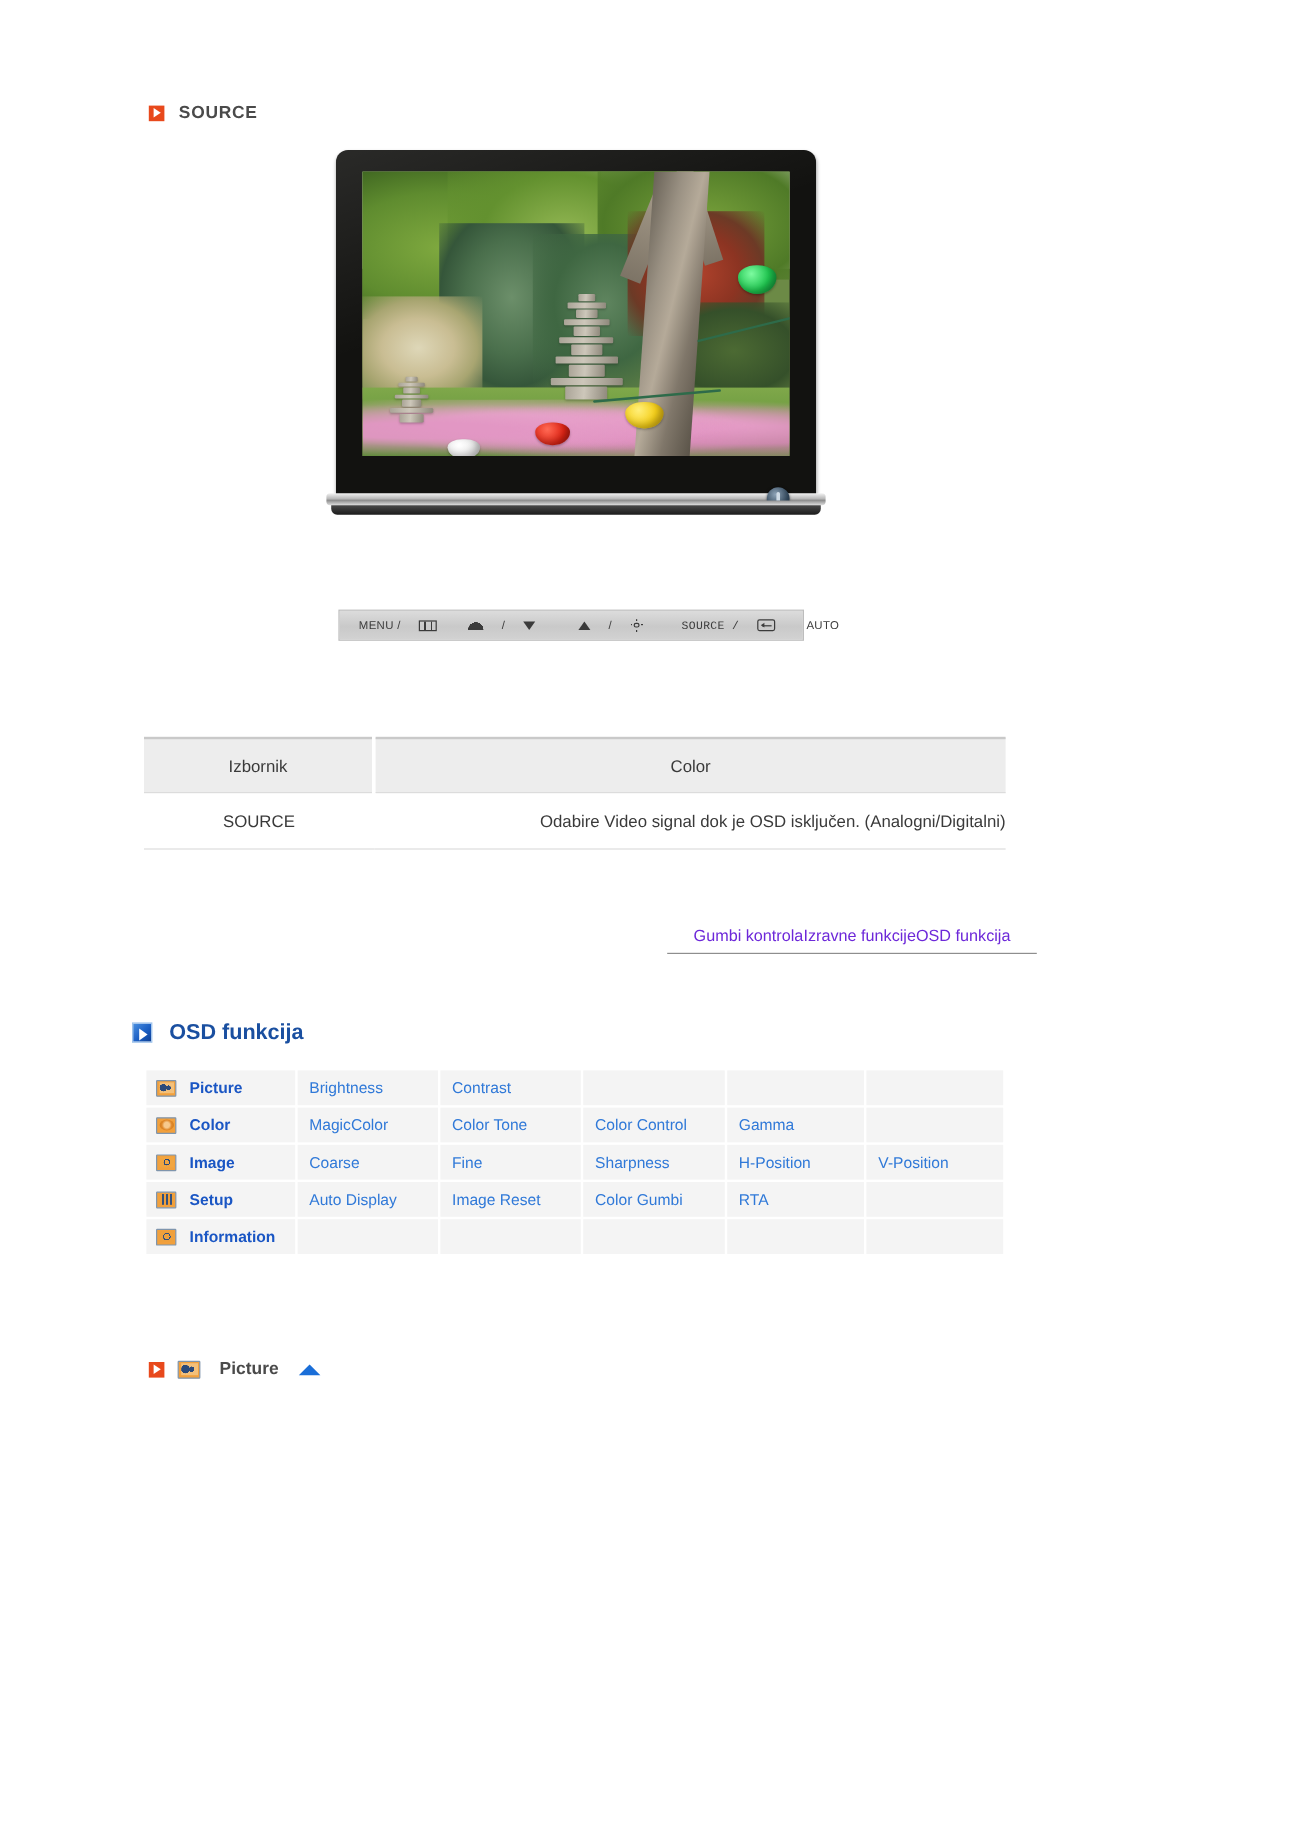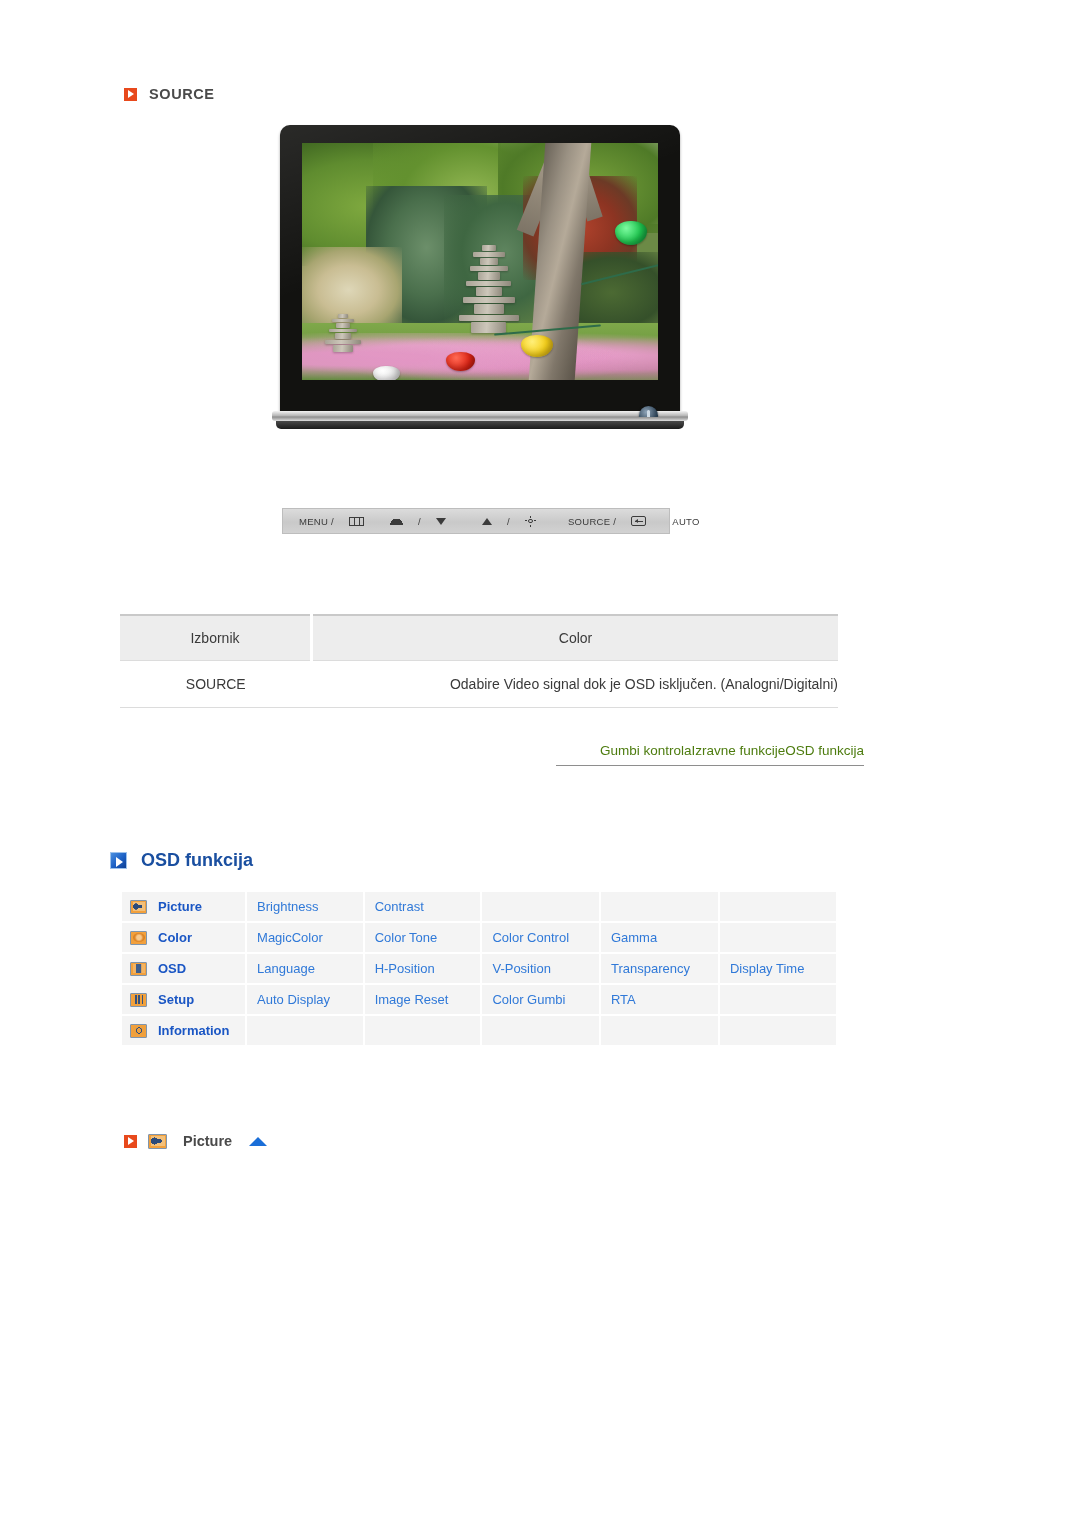--- a/index.html
+++ b/index.html
@@ -210,21 +210,21 @@
     display: flex;
     align-items: center;
     color: #3b3b3b;
     font-size: 9.5px;
     letter-spacing: .3px;
   }
   .btn-bar .grp { display:flex; align-items:center; gap:15px; white-space: nowrap; }
   .g1 { margin-left: 16px; }
   .g2 { margin-left: 26px; }
   .g3 { margin-left: 36px; }
-  .g4 { margin-left: 32px; }
+  .g4 { margin-left: 32px; font-family: Liberation Mono, monospace; }
   .g5 { margin-left: 26px; }
   .glyph-menu {
     display:inline-block; width: 15px; height: 9px;
     border: 1.4px solid #3b3b3b;
     box-sizing: border-box;
     background:
       linear-gradient(90deg, transparent 0 3.7px, #3b3b3b 3.7px 5.1px, transparent 5.1px 8.9px, #3b3b3b 8.9px 10.3px, transparent 10.3px 100%);
   }
   .glyph-tri-down {
     display:inline-block; width:0; height:0;
@@ -303,28 +303,28 @@
     border-bottom: 1px solid #dcdcdc;
     background: #ffffff;
     text-align: right;
   }
   .tbl-source tbody td.c1 { text-align: center; width: 190px; }
   .tbl-source tbody td.c2 { padding-left: 32px; }
 
   
   .tabs {
     position: absolute;
-    left: 556px; top: 743px;
+    left: 556px; top: 772px;
     width: 308px;
     border-bottom: 1.5px solid #8e8e8e;
     padding-bottom: 7px;
     display: flex;
-    justify-content: flex-end;
+    justify-content: center;
     font-size: 13.5px;
-    color: #4d7c0f;
+    color: #6d28d9;
   }
   .tabs .tab { white-space: nowrap; }
 
   
   .osd-heading {
     position: absolute;
     left: 110px; top: 850px;
     display: flex; align-items: center; gap: 14px;
   }
   .blue-icon {
@@ -575,29 +575,29 @@
       </td>
       <td class="sub">MagicColor</td>
       <td class="sub">Color Tone</td>
       <td class="sub">Color Control</td>
       <td class="sub">Gamma</td>
       <td class="sub empty"></td>
     </tr>
     <tr>
       <td class="cat">
         <span class="cat-inner">
-          <span class="osd-ico ico-osd"></span>
-          <span>OSD</span>
+          <span class="osd-ico ico-image"></span>
+          <span>Image</span>
         </span>
       </td>
-      <td class="sub">Language</td>
+      <td class="sub">Coarse</td>
+      <td class="sub">Fine</td>
+      <td class="sub">Sharpness</td>
       <td class="sub">H-Position</td>
       <td class="sub">V-Position</td>
-      <td class="sub">Transparency</td>
-      <td class="sub">Display Time</td>
     </tr>
     <tr>
       <td class="cat">
         <span class="cat-inner">
           <span class="osd-ico ico-setup"></span>
           <span>Setup</span>
         </span>
       </td>
       <td class="sub">Auto Display</td>
       <td class="sub">Image Reset</td>

